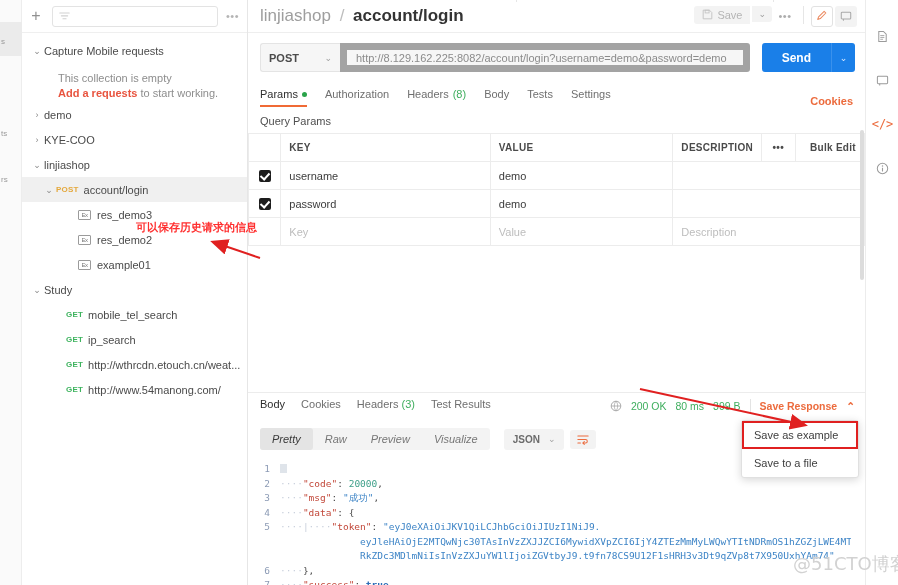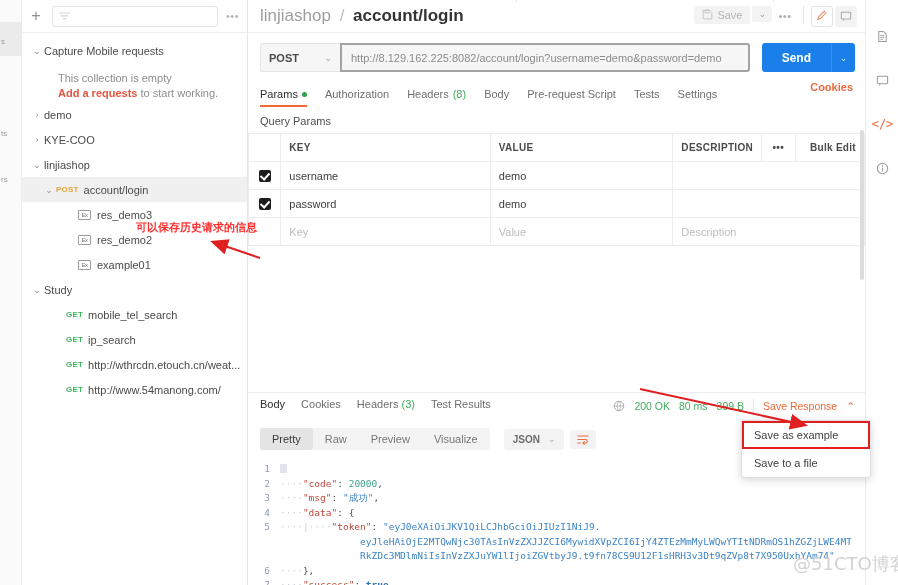--- a/index.html
+++ b/index.html
@@ -112,39 +112,39 @@
 
   .url-bar { display: flex; align-items: center; gap: 0; padding: 10px 10px 9px 12px; }
   .method-sel {
     display: flex; align-items: center; justify-content: space-between;
     width: 80px; height: 29px; background: #f6f6f6; border: 1px solid #e4e4e4;
     border-right: none; border-radius: 3px 0 0 3px; padding: 0 8px;
     font-weight: bold; font-size: 11px; color: #4b4b4b;
   }
   .method-sel .cv { font-size: 9px; color: #a0a0a0; font-weight: normal; }
   .url-input {
-    flex: 1; height: 29px; background: #f6f6f6; border: 2px solid #a3a3a3;
+    flex: 1; height: 29px; background: #f6f6f6; border: 7px solid #a3a3a3;
     border-radius: 0 3px 3px 0; display: flex; align-items: center;
     padding: 0 9px; font-size: 11px; color: #8b8b8b;
     overflow: hidden; white-space: nowrap;
   }
   .send-wrap { display: flex; margin-left: 12px; }
   .send-btn {
     background: #1a7fe8; color: #fff; font-weight: bold; font-size: 12px;
     height: 29px; padding: 0 20px; display: flex; align-items: center;
     border-radius: 3px 0 0 3px;
   }
   .send-caret {
     background: #1a7fe8; color: #dbeaff; height: 29px; width: 24px;
     display: flex; align-items: center; justify-content: center;
     border-radius: 0 3px 3px 0; font-size: 9px; border-left: 1px solid #3a91ec;
   }
 
   .req-tabs {
-    display: flex; align-items: flex-start; gap: 18px; padding: 0 12px;
+    display: flex; align-items: flex-end; gap: 18px; padding: 0 12px;
     height: 26px; font-size: 11px; color: #6f6f6f; position: relative;
   }
   .rt { cursor: pointer; height: 26px; display: flex; align-items: center; gap: 4px; }
   .rt.on { color: #2f2f2f; box-shadow: inset 0 -2px 0 0 #f06a35; }
   .green-dot { width: 5px; height: 5px; border-radius: 50%; background: #2aa34a; }
   .cnt-green { color: #3fae5e; }
   .cookies-lnk { margin-left: auto; color: #ec6b3d; font-weight: bold; cursor: pointer; }
 
   .qp-title { padding: 8px 0 6px 12px; font-size: 11px; color: #4f4f4f; }
 
@@ -179,29 +179,29 @@
     position: absolute; top: 398px; left: 12px; display: flex; gap: 16px;
     font-size: 11px; color: #6f6f6f;
   }
   .resp-tabs .on { color: #2c2c2c; }
   .resp-meta {
     position: absolute; top: 399px; right: 10px; display: flex; align-items: center;
     gap: 9px; font-size: 10.5px;
   }
   .ok-txt { color: #3fae5e; }
   .globe { width: 12px; height: 12px; color: #9a9a9a; }
-  .save-resp { color: #ec6b3d; font-weight: normal; cursor:pointer; }
+  .save-resp { color: #ec6b3d; font-weight: bold; cursor:pointer; }
   .metasep { width:1px; height:14px; background:#e3e3e3; }
 
   .view-row {
     position: absolute; top: 428px; left: 12px; display: flex; align-items: center; gap: 6px;
   }
   .seg { display: flex; background: #f3f3f3; border-radius: 3px; }
   .seg div {
-    padding: 5px 12px; font-size: 11px; color: #767676; border-radius: 3px; cursor:pointer;
+    padding: 5px 12px; font-size: 11px; color: #767676; border-radius: 3px; cursor:pointer;font-style:italic;
   }
   .seg div.on { background: #e4e4e4; color: #3a3a3a; }
   .json-sel {
     display: flex; align-items: center; gap: 8px; background: #f3f3f3;
     padding: 5px 9px; border-radius: 3px; font-size: 10px; color: #6c6c6c;
     font-weight: bold; margin-left: 8px;
   }
   .json-sel .cv { font-weight: normal; font-size: 9px; color:#a2a2a2; }
   .wrap-btn {
     background: #f3f3f3; border-radius: 3px; padding: 4px 7px; color: #ec6b3d;
@@ -236,21 +236,21 @@
     background: #fff; border-left: 1px solid #ececec;
   }
   .rail-ico {
     width: 33px; height: 44px; display: flex; align-items: center;
     justify-content: center; color: #9b9b9b; cursor: pointer;
   }
   .rail-ico.orange { color: #ec6b3d; font-family:"DejaVu Sans Mono",monospace; font-size:12px;}
 
   
   .popup {
-    position: absolute; top: 420px; left: 741px; width: 130px;
+    position: absolute; top: 420px; left: 741px; width: 118px;
     background: #fff; border: 1px solid #e0e0e0; border-radius: 3px;
     box-shadow: 0 2px 9px rgba(0,0,0,.16); z-index: 40;
   }
   .popup div {
     padding: 8px 12px; font-size: 11px; color: #3e3e3e; cursor: pointer;
   }
   .popup .hl { outline: 2px solid #e02020; outline-offset: -2px; }
 
   
   .annot {
@@ -404,21 +404,20 @@
       <div class="rt on">
         <span>Params</span>
         <span class="green-dot"></span>
       </div>
       <div class="rt">Authorization</div>
       <div class="rt">
         <span>Headers</span>
         <span class="cnt-green">(8)</span>
       </div>
       <div class="rt">Body</div>
-      <div class="rt">Pre-request Script</div>
       <div class="rt">Tests</div>
       <div class="rt">Settings</div>
       <div class="cookies-lnk">Cookies</div>
     </div>
 
     <div class="qp-title">Query Params</div>
 
     <table class="params">
       <tbody>
           <tr>

